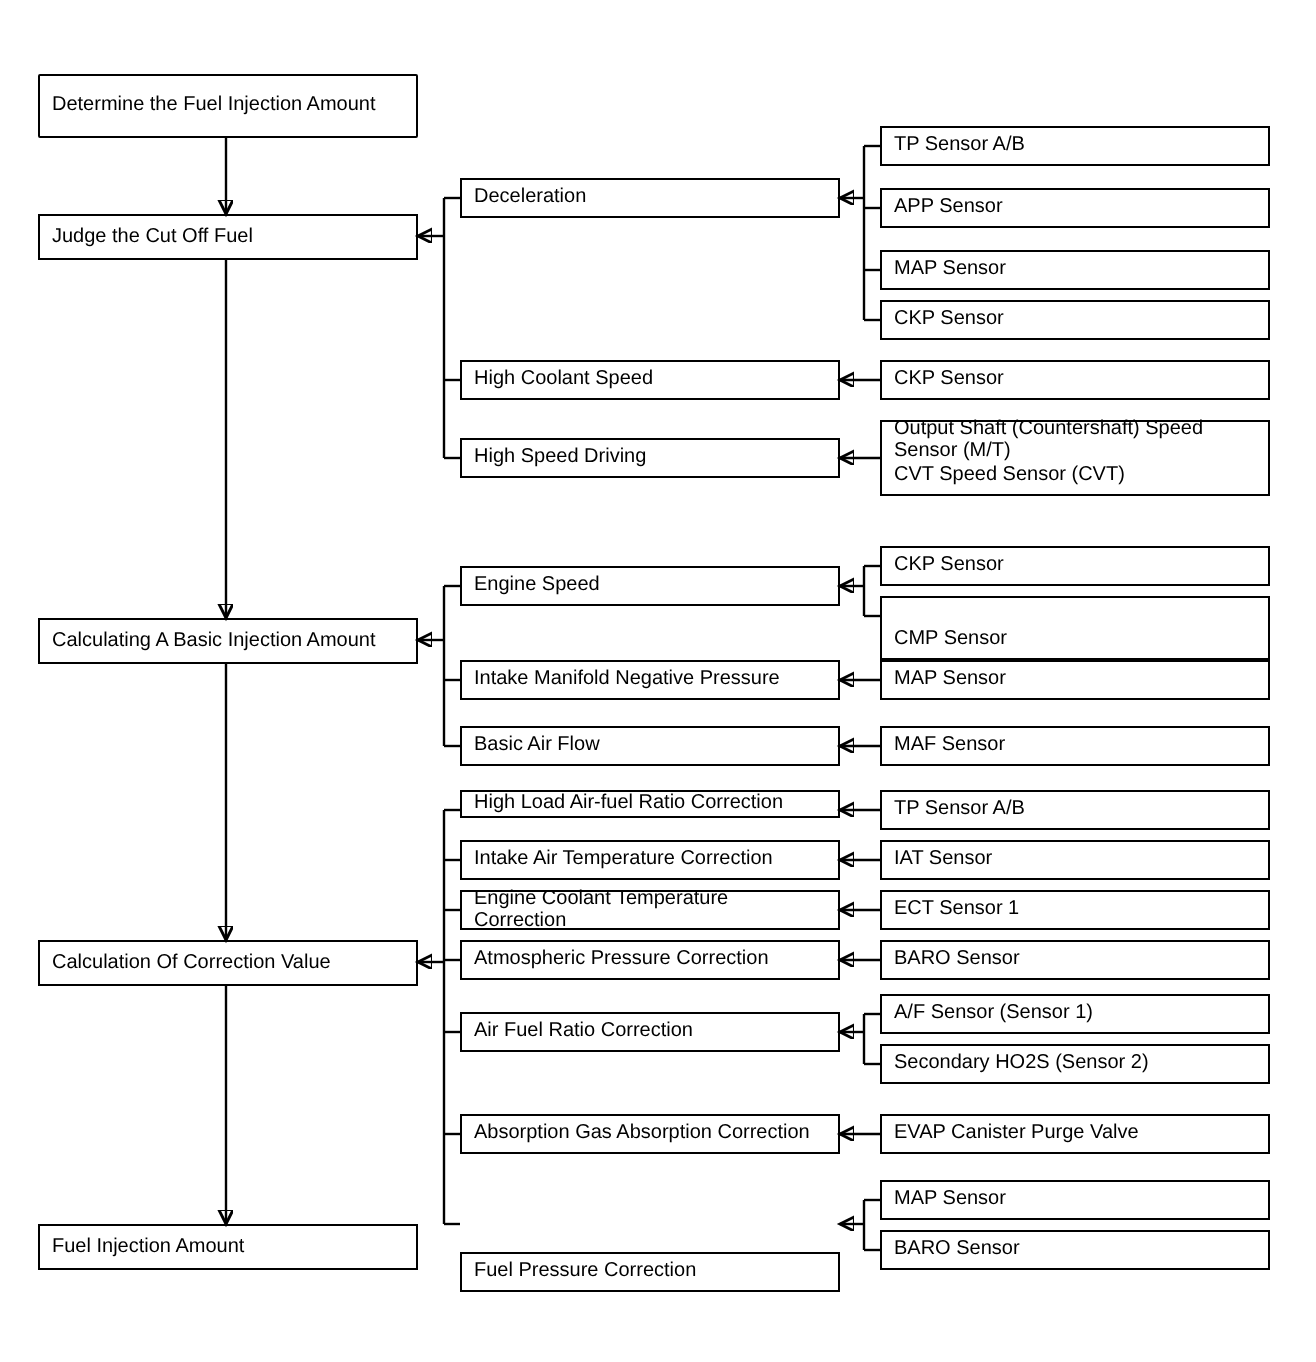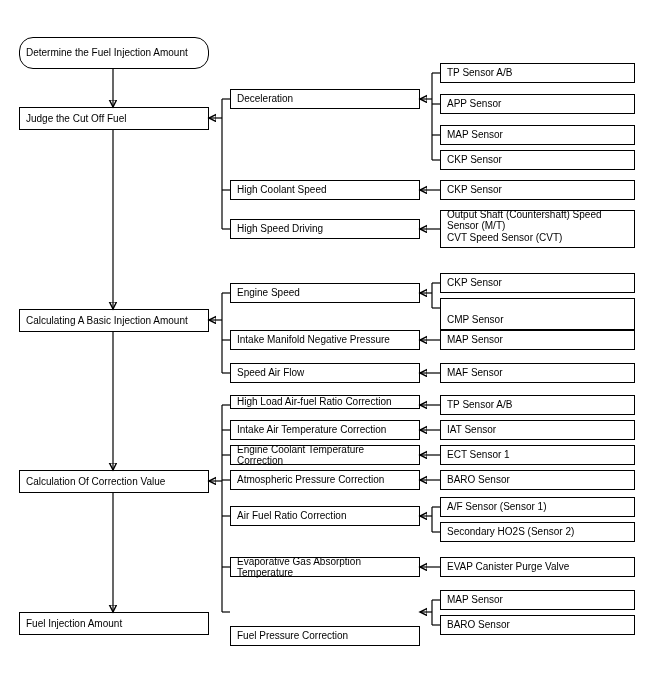--- a/index.html
+++ b/index.html
@@ -13,21 +13,21 @@
   }
   .box {
     position: absolute;
     border: 1px solid #000;
     background: #fff;
     padding: 4px 6px;
     display: flex;
     align-items: center;
     line-height: 1.15;
   }
-  .rounded { border-radius: 14px; }
+  .rounded { border-radius: 1px; }
   .main { left: 19px; width: 190px; }
   .mid { left: 230px; width: 190px; align-items: center; }
   .sensor { left: 440px; width: 195px; align-items: flex-end; }
   svg.connectors {
     position: absolute;
     top: 0; left: 0;
     width: 658px; height: 681px;
     pointer-events: none;
   }
   svg.connectors path, svg.connectors line {
@@ -64,39 +64,39 @@
 <div class="box mid" style="top:219px;height:20px">
     <span>High Speed Driving</span>
   </div>
 <div class="box mid" style="top:283px;height:20px">
     <span>Engine Speed</span>
   </div>
 <div class="box mid" style="top:330px;height:20px">
     <span>Intake Manifold Negative Pressure</span>
   </div>
 <div class="box mid" style="top:363px;height:20px">
-    <span>Speed Air Flow</span>
+    <span>Basic Air Flow</span>
   </div>
 <div class="box mid" style="top:395px;height:14px">
     <span>High Load Air-fuel Ratio Correction</span>
   </div>
 <div class="box mid" style="top:420px;height:20px">
     <span>Intake Air Temperature Correction</span>
   </div>
 <div class="box mid" style="top:445px;height:20px">
     <span>Engine Coolant Temperature Correction</span>
   </div>
 <div class="box mid" style="top:470px;height:20px">
     <span>Atmospheric Pressure Correction</span>
   </div>
 <div class="box mid" style="top:506px;height:20px">
     <span>Air Fuel Ratio Correction</span>
   </div>
 <div class="box mid" style="top:557px;height:20px">
-    <span>Evaporative Gas Absorption Temperature</span>
+    <span>Absorption Gas Absorption Correction</span>
   </div>
 <div class="box mid" style="top:626px;height:20px">
     <span>Fuel Pressure Correction</span>
   </div>
 
 <div class="box sensor" style="top:63px;height:20px">
     <span>TP Sensor A/B</span>
   </div>
 <div class="box sensor" style="top:94px;height:20px">
     <span>APP Sensor</span>

